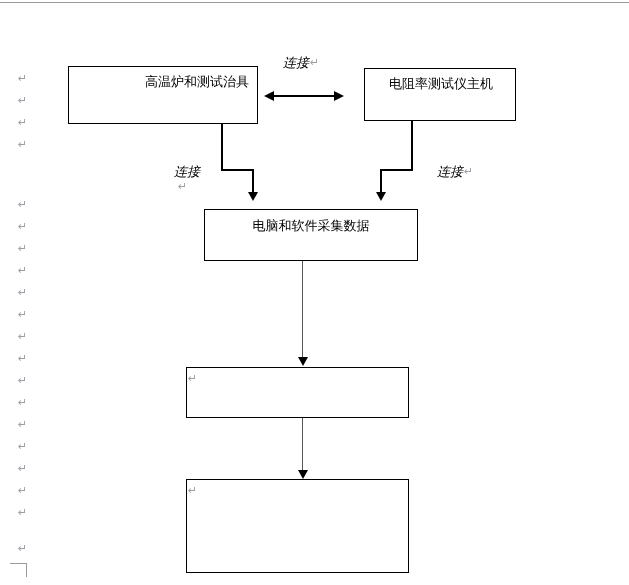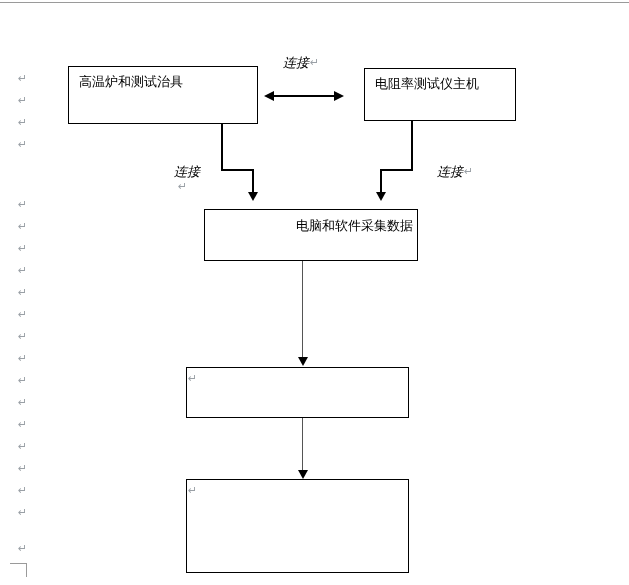--- a/index.html
+++ b/index.html
@@ -63,21 +63,21 @@
     color: #000000;
     font-size: 13px;
     line-height: 21px;
   }
   .node .txt {
     display: block;
     padding: 4px 8px 0 10px;
     white-space: pre-wrap;
   }
   .node.centered .txt {
-    text-align: right;
+    text-align: center;
     padding: 5px 4px 0 4px;
   }
   .pilcrow-inline {
     font-size: 11px;
     color: #9aa0a6;
     vertical-align: 1px;
     margin-left: 1px;
   }
   
   .edge-label {
@@ -170,25 +170,25 @@
   <span class="pilcrow" style="left:18px; top:397px;">↵</span>
   <span class="pilcrow" style="left:18px; top:419px;">↵</span>
   <span class="pilcrow" style="left:18px; top:441px;">↵</span>
   <span class="pilcrow" style="left:18px; top:463px;">↵</span>
   <span class="pilcrow" style="left:18px; top:485px;">↵</span>
   <span class="pilcrow" style="left:18px; top:507px;">↵</span>
   <span class="pilcrow" style="left:18px; top:543px;">↵</span>
 
   <span class="pilcrow" style="left:178px; top:181px;">↵</span>
 
-  <div class="node" style="left:68px; top:66px; width:190px; height:58px;">
+  <div class="node" style="left:68px; top:66px; width:190px; height:58px;text-align:right;">
     <span class="txt">高温炉和测试治具</span>
   </div>
 
-  <div class="node" style="left:364px; top:68px; width:152px; height:53px;">
+  <div class="node" style="left:364px; top:68px; width:152px; height:53px;text-align:center;">
     <span class="txt">电阻率测试仪主机</span>
   </div>
 
   <div class="edge-label" style="left:283px; top:51px;"><span>连接</span><span class="pilcrow-inline">↵</span></div>
 
   <div class="ln-h thick" style="left:272px; top:95px; width:64px;"></div>
   <div class="arrow-left" style="left:264px; top:91px;"></div>
   <div class="arrow-right" style="left:334px; top:91px;"></div>
 
   <div class="ln-v thick" style="left:221px; top:124px; height:47px;"></div>

